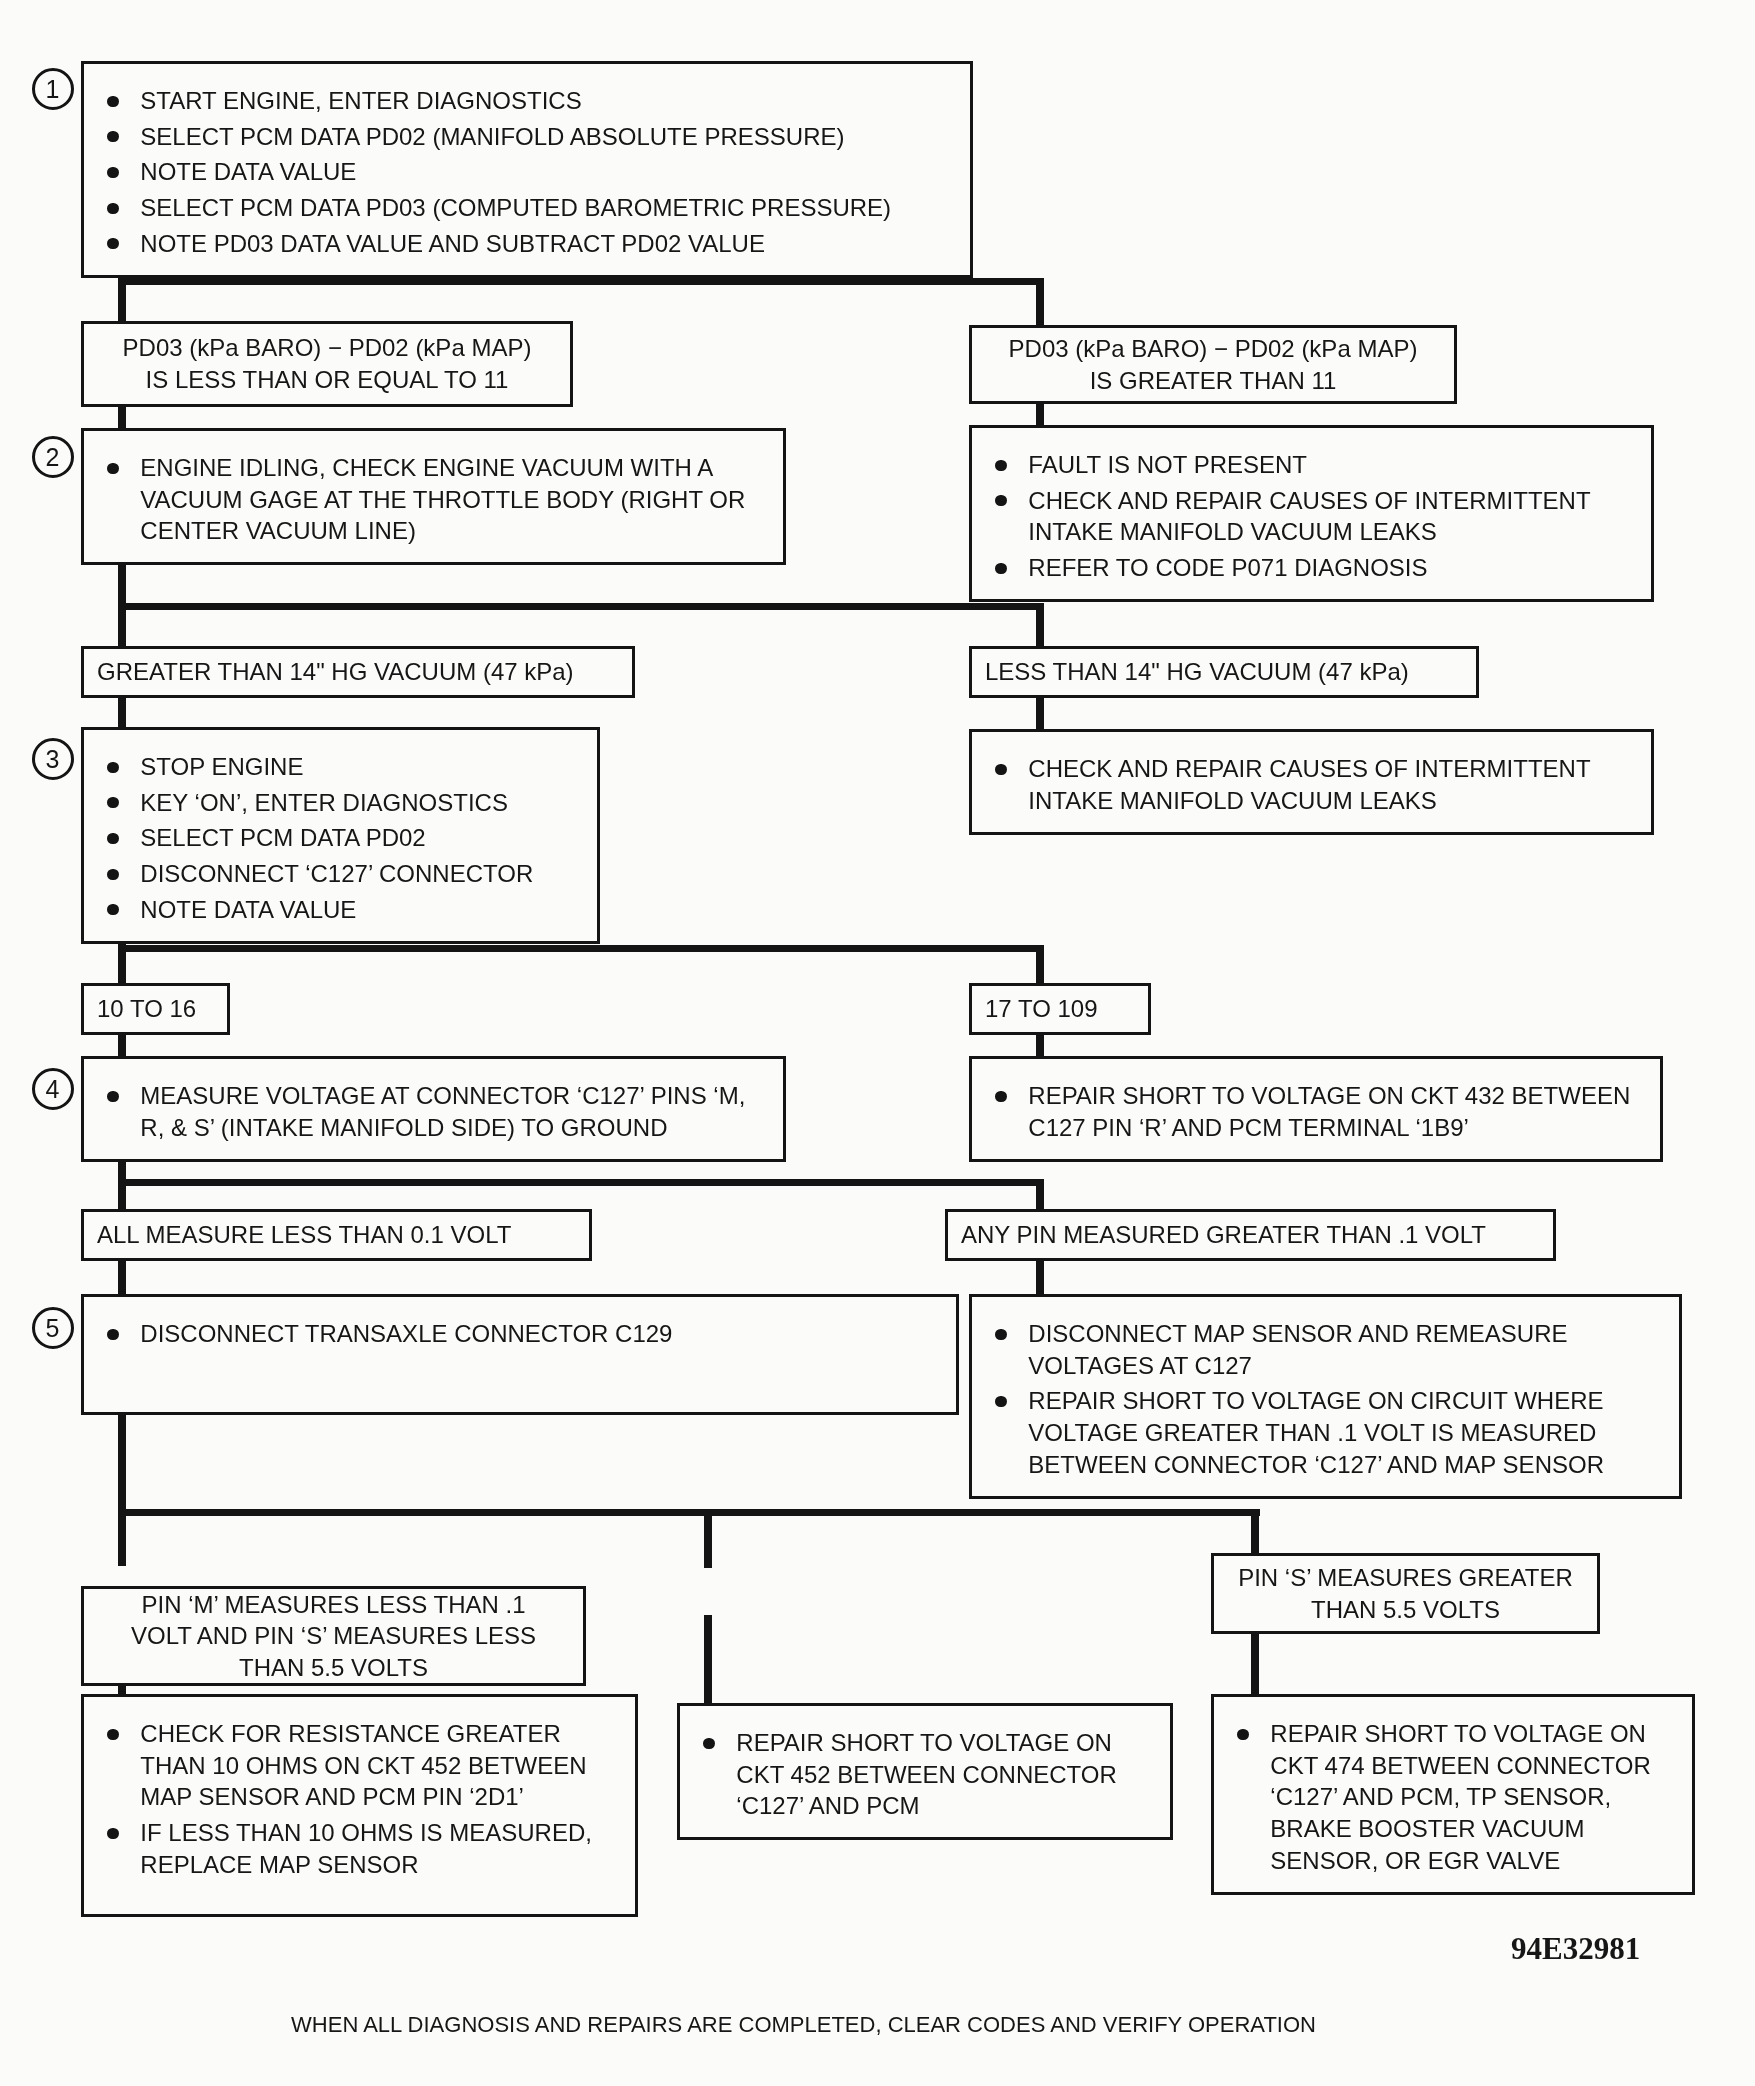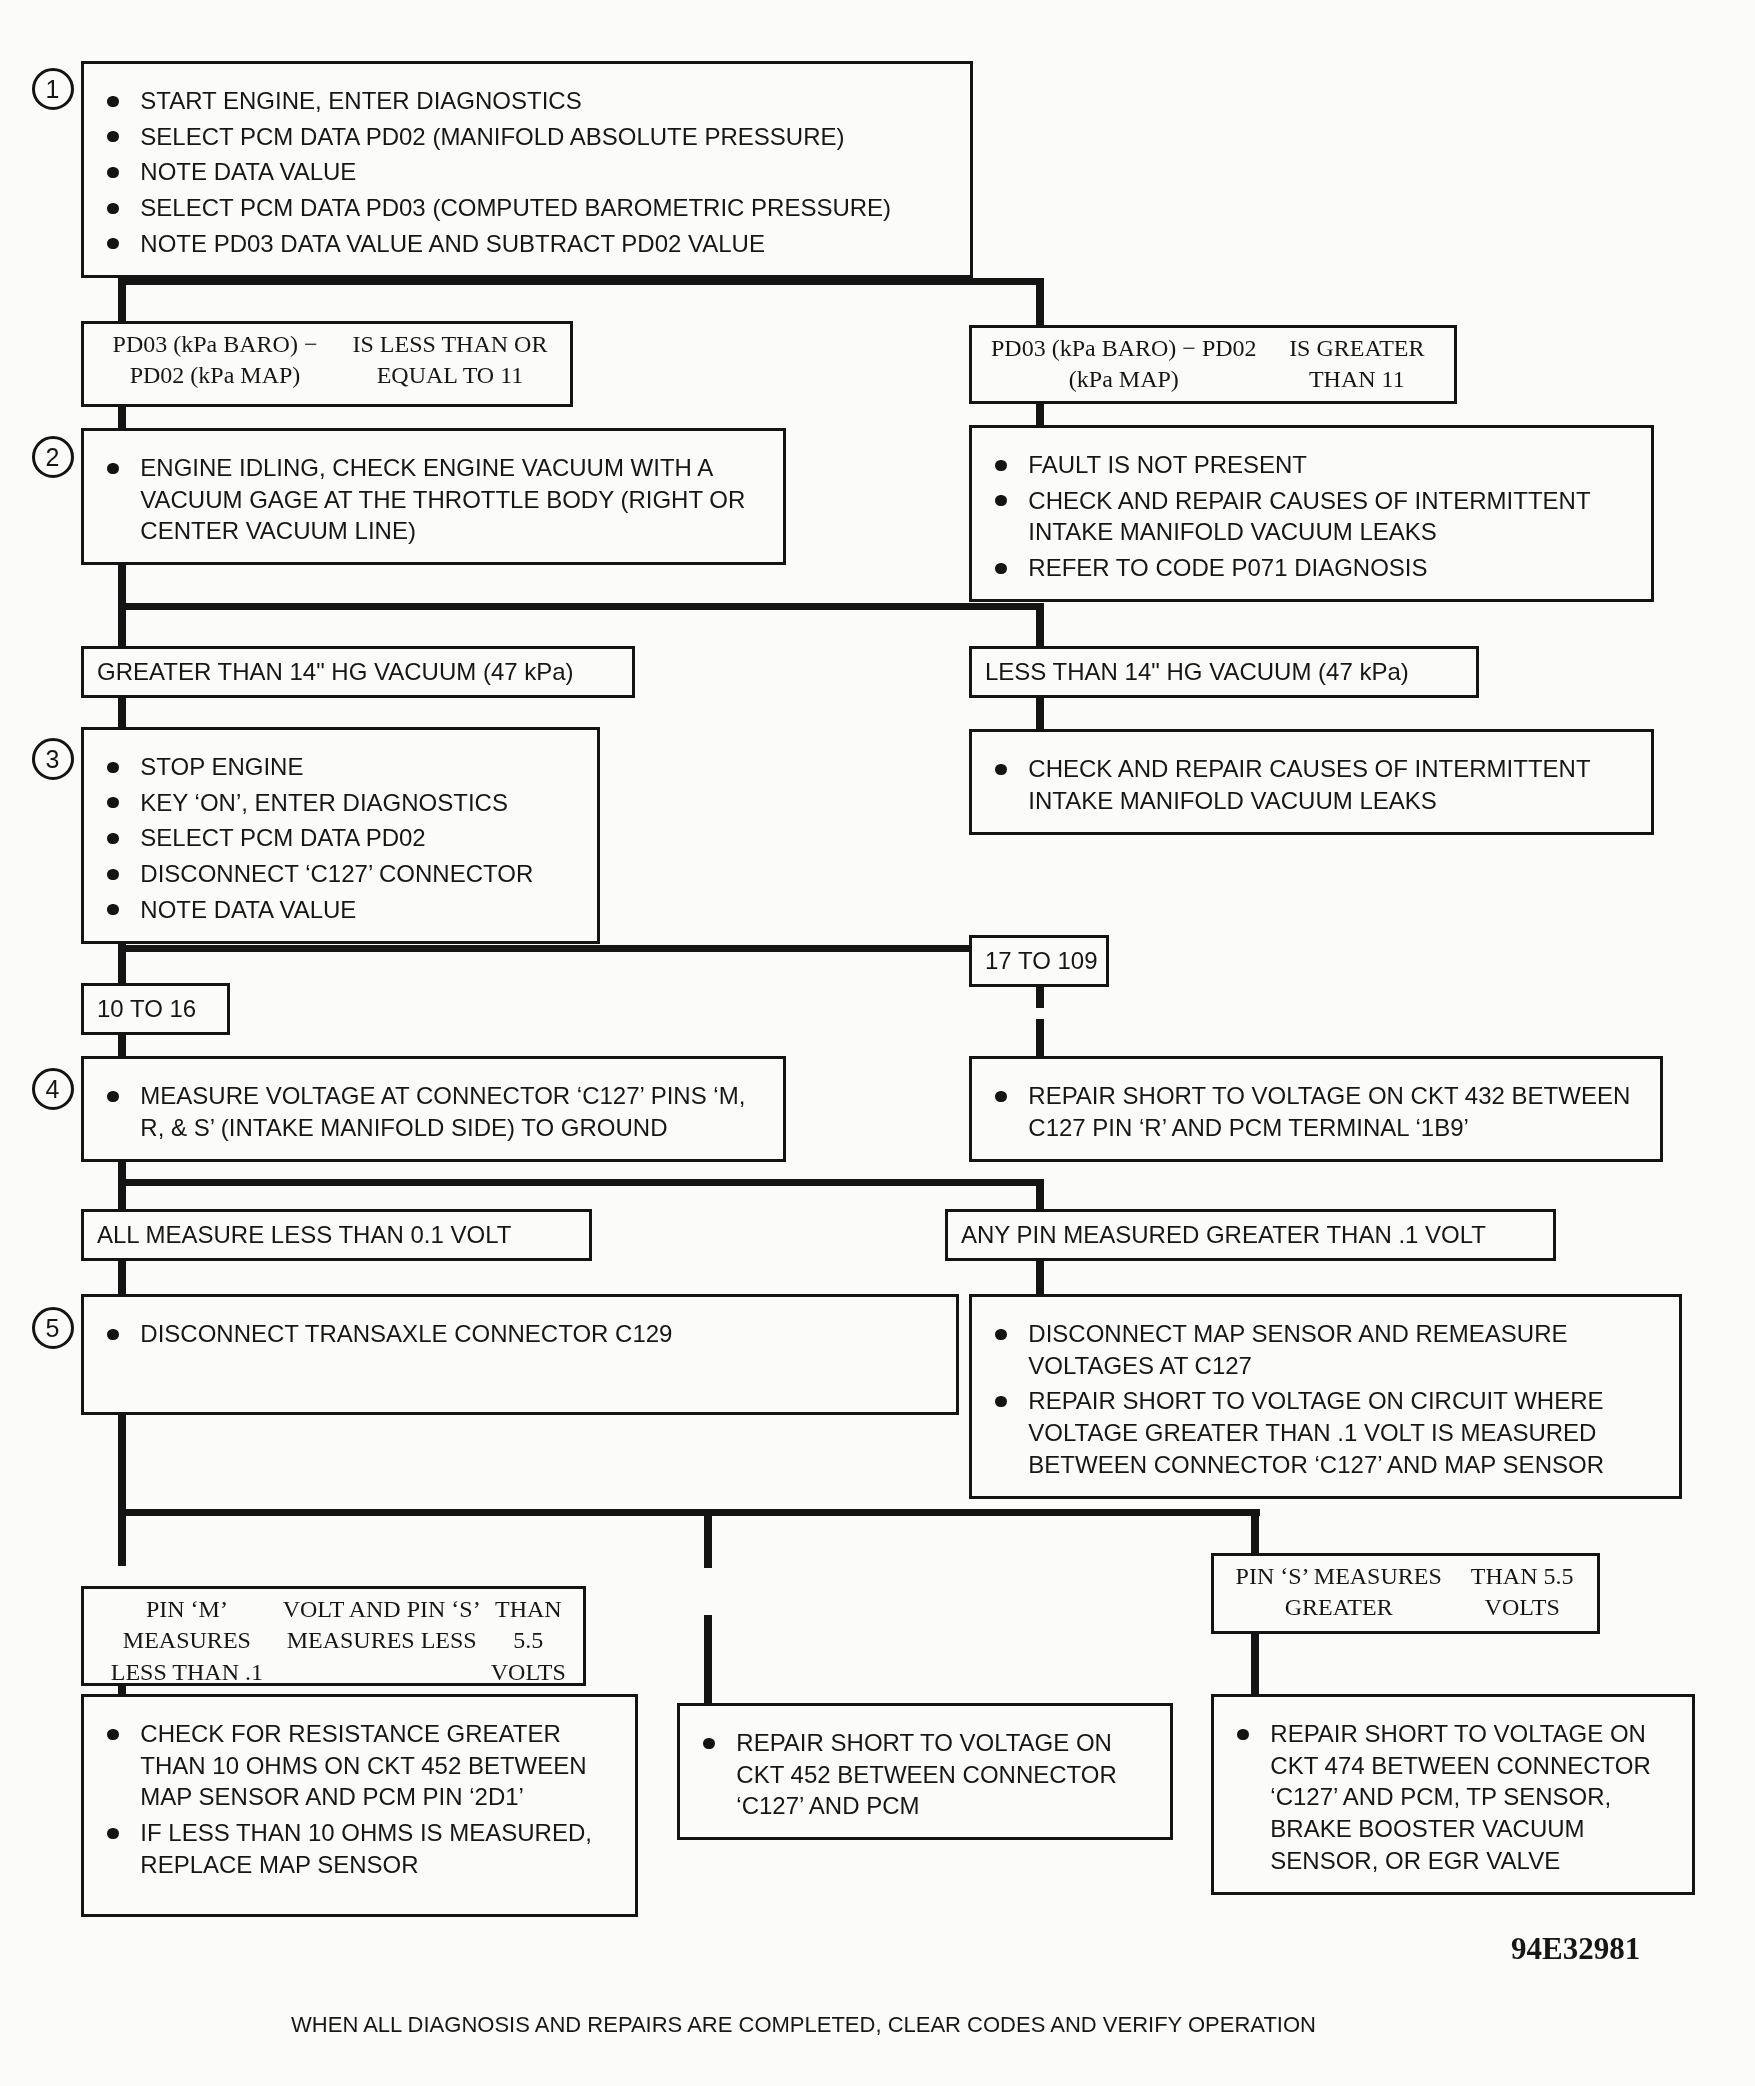--- a/index.html
+++ b/index.html
@@ -15,22 +15,22 @@
     font-size:24px; line-height:1.32; z-index:2;
   }
   .box ul { list-style:none; padding:13px 16px 11.3px 11.3px;margin-top:8px; }
   .box li { position:relative; padding-left:45px; margin-bottom:4px; }
   .box li::before {
     content:""; position:absolute; left:12px; top:10.5px;
     width:11.3px; height:11.3px; border-radius:50%; background:#141414;
   }
   .cond { display:flex; align-items:center; padding:0 13px; white-space:nowrap; }
   .cond-center {
-    display:flex; flex-direction:row; justify-content:center;
-    text-align:center; padding:4.8px 8px;font-family:Liberation Serif, serif;
+    display:flex; flex-direction:column; justify-content:center;
+    text-align:center; padding:4.8px 8px;
   }
   .circle {
     position:absolute; width:42px; height:42px; border:3.2px solid #141414;
     border-radius:50%; background:#fbfbf9; z-index:2;
     display:flex; align-items:center; justify-content:center; font-size:25px;
   }
   .docnum {
     position:absolute; font-family:"Liberation Serif", serif;
     font-weight:bold; font-size:31px; z-index:2;
   }
@@ -140,21 +140,21 @@
   </div>
   <div class="box" style="left:969px;top:729px;width:685px;min-height:85px">
     <ul>
       <li>CHECK AND REPAIR CAUSES OF INTERMITTENT INTAKE MANIFOLD VACUUM LEAKS</li>
     </ul>
   </div>
 
   <div class="box cond" style="left:81px;top:983px;width:149px;height:52px">
     <span>10 TO 16</span>
   </div>
-  <div class="box cond" style="left:969px;top:935px;width:140px;height:52px">
+  <div class="box cond" style="left:969px;top:983px;width:182px;height:52px">
     <span>17 TO 109</span>
   </div>
 
   <div class="box" style="left:81px;top:1056px;width:705px;min-height:84px">
     <ul>
       <li>MEASURE VOLTAGE AT CONNECTOR ‘C127’ PINS ‘M, R, &amp; S’ (INTAKE MANIFOLD SIDE) TO GROUND</li>
     </ul>
   </div>
   <div class="box" style="left:969px;top:1056px;width:694px;min-height:87px">
     <ul>

